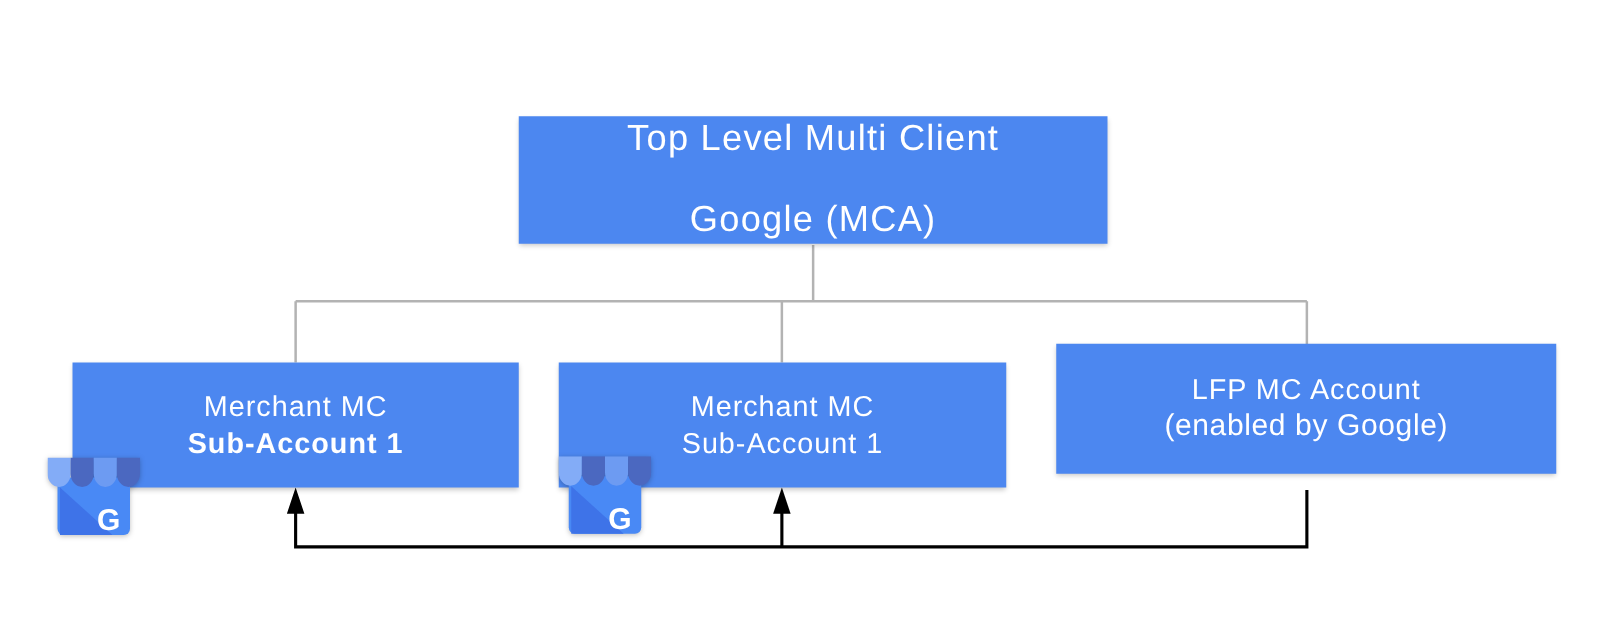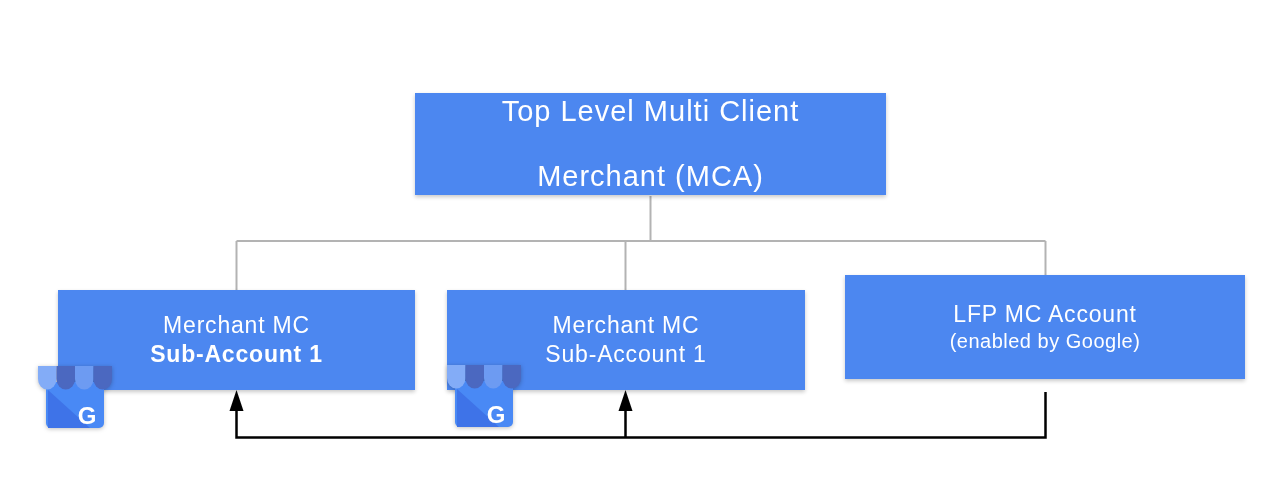--- a/index.html
+++ b/index.html
@@ -35,21 +35,21 @@
   }
   .node-child {
     font-size: 23px;
     letter-spacing: 0.8px;
     line-height: 1.26;
   }
   .node-sub1 { left: 58px;  top: 290px; width: 357px; height: 100px; }
   .node-sub2 { left: 447px; top: 290px; width: 358px; height: 100px; }
   .node-lfp  { left: 845px; top: 275px; width: 400px; height: 104px; }
   .node-lfp .line-small {
-    font-size: 20px;
+    font-size: 24px;
     letter-spacing: 0.5px;
   }
   .gmb-icon {
     position: absolute;
     filter: drop-shadow(0 1px 2px rgba(0,0,0,0.25));
   }
   .gmb-icon-1 { left: 38px;  top: 366px; }
   .gmb-icon-2 { left: 447px; top: 365px; }
 </style>
 </head>
@@ -59,21 +59,21 @@
 
   <svg class="connector-layer" viewBox="0 0 1286 501" xmlns="http://www.w3.org/2000/svg">
     <path fill="none" stroke-width="2" d="M650.5,196 V241 M236.5,241 H1045.5 M236.5,241 V290 M625.5,241 V290 M1045.5,241 V288" stroke="#b3b3b3"></path>
     <path fill="none" stroke-width="2.5" d="M1045.5,392 V437.5 H236.5 V409 M625.5,437.5 V409" stroke="#000000"></path>
     <polygon points="236.5,390 229.5,411 243.5,411" fill="#000000"></polygon>
     <polygon points="625.5,390 618.5,411 632.5,411" fill="#000000"></polygon>
   </svg>
 
   <div class="node node-mca" style="background: rgb(76, 135, 240);">
     <span style="color: rgb(255, 255, 255);">Top Level Multi Client</span>
-    <span style="color: rgb(255, 255, 255);">Merchant (MCA)</span>
+    <span style="color: rgb(255, 255, 255);">Google (MCA)</span>
   </div>
 
   <div class="node node-child node-sub1" style="background: rgb(76, 135, 240);">
     <span style="color: rgb(255, 255, 255);">Merchant MC</span>
     <span style="color: rgb(255, 255, 255); font-weight: bold;">Sub-Account 1</span>
   </div>
 
   <div class="node node-child node-sub2" style="background: rgb(76, 135, 240);">
     <span style="color: rgb(255, 255, 255);">Merchant MC</span>
     <span style="color: rgb(255, 255, 255);">Sub-Account 1</span>

